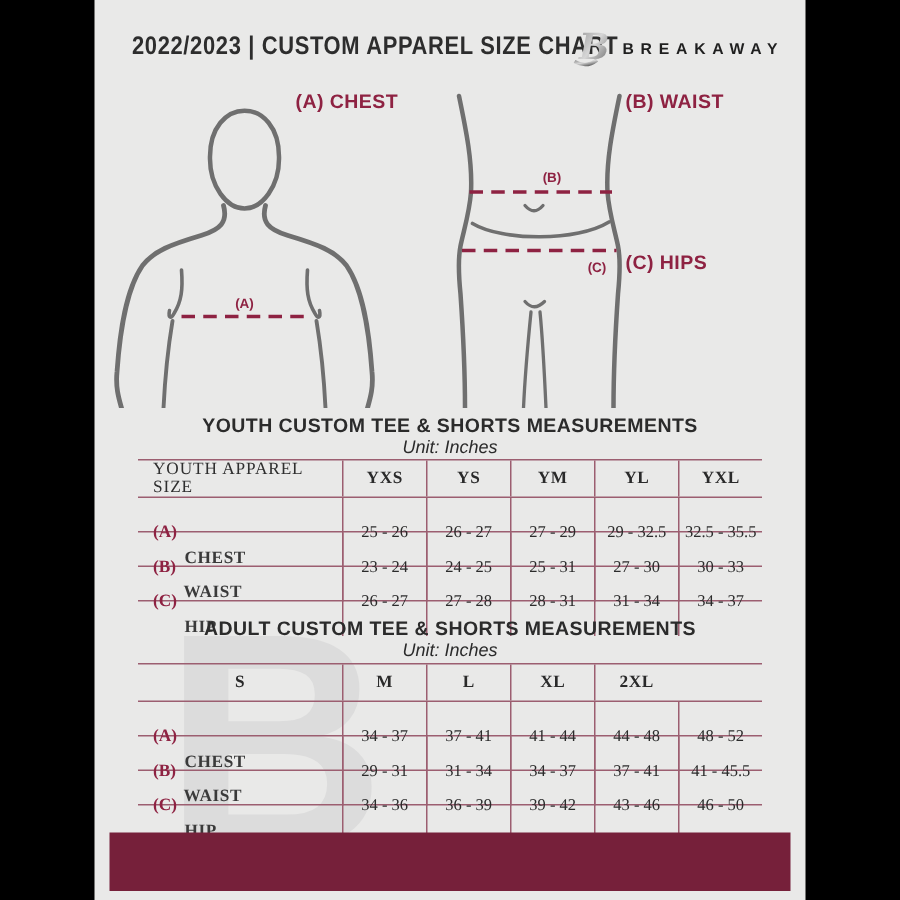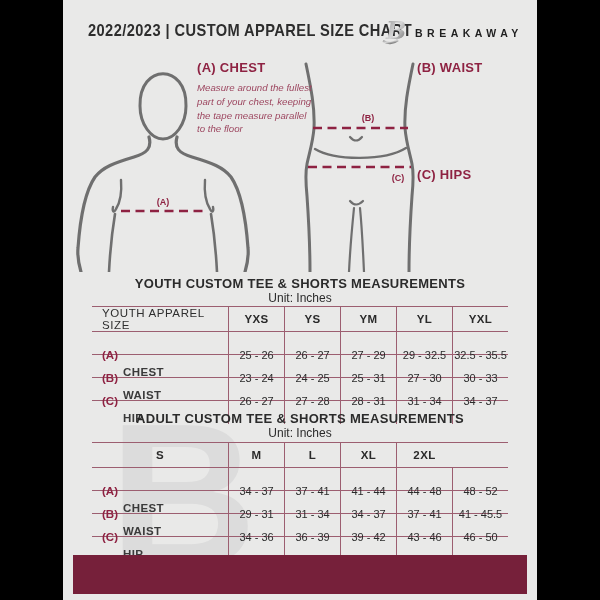--- a/index.html
+++ b/index.html
@@ -26,34 +26,34 @@
   .gh-chest { left:134px; top:60px; }   .gb-chest { left:134px; top:81px; width:118px; }
   .gh-waist { left:354px; top:60px; }   .gb-waist { left:354px; top:81px; width:112px; }
   .gh-hips  { left:354px; top:167px; }  .gb-hips  { left:354px; top:188px; width:126px; }
 
   .figures { position:absolute; left:0; top:50px; z-index:1; }
 
   
   .sec-title { position:absolute; left:0; width:474px; text-align:center; font-size:13px;
                font-weight:bold; letter-spacing:0.3px; color:#2b2b2b; z-index:2; }
   .sec-unit  { position:absolute; left:0; width:474px; text-align:center; font-size:12px;
-               color:#2b2b2b; z-index:2; }
+               font-style:italic; color:#2b2b2b; z-index:2; }
   .t-youth-title { top:276px; }  .t-youth-unit { top:291px; }
   .t-adult-title { top:411px; }  .t-adult-unit { top:426px; }
 
   
   .tbl { position:absolute; left:29px; width:416px; border-top:1.6px solid #9c5e70; z-index:2; }
   .tbl-youth { top:306px; }
   .tbl-adult { top:442px; }
   .trow { display:grid; grid-template-columns:136px 1fr 1fr 1fr 1fr 1fr;
           border-bottom:1.6px solid #9c5e70; }
   .trow.head { height:24px; }
   .trow.data { height:22px; }
   .tc { display:flex; align-items:center; justify-content:center; font-size:11px;
-        color:#2b2b2b; }
+        color:#2b2b2b;font-family:Liberation Serif, serif; }
   .tc + .tc { border-left:1.2px solid #9c5e70; }
   .tc.size { font-weight:bold; font-size:11.5px; letter-spacing:0.4px; color:#2a2a2a; }
   .tc.lab  { justify-content:flex-start; padding-left:10px; }
   .hdr-label { font-size:11.5px; letter-spacing:0.6px; color:#2f2f2f; }
   .row-key  { font-weight:bold; color:#8e2242; font-size:11.5px; margin-right:5px; }
   .row-word { font-weight:bold; color:#3a3a3a; font-size:11.5px; letter-spacing:0.4px;margin-top:34px; }
 
   
   .watermark { position:absolute; left:46px; top:398px; font-size:205px; line-height:0.95;
                font-weight:bold; color:#dcdcdc; z-index:0; }
@@ -110,21 +110,20 @@
         <path d="M245 117 L 348 117"></path>
       </g>
       <g font-family="Liberation Sans, sans-serif" font-size="9" font-weight="bold" fill="#8e2242">
         <text x="100" y="155" text-anchor="middle">(A)</text>
         <text x="305" y="71" text-anchor="middle">(B)</text>
         <text x="335" y="131" text-anchor="middle">(C)</text>
       </g>
     </svg>
 
     <div class="guide-head gh-chest">(A) CHEST</div>
-    <div class="guide-body gb-chest">Measure around the fullest part of your chest, keeping the tape measure parallel to the floor</div>
     <div class="guide-head gh-waist">(B) WAIST</div>
     <div class="guide-head gh-hips">(C) HIPS</div>
 
     <div class="sec-title t-youth-title">YOUTH CUSTOM TEE &amp; SHORTS MEASUREMENTS</div>
     <div class="sec-unit t-youth-unit">Unit: Inches</div>
     <div class="tbl tbl-youth">
       <div class="trow head">
         <div class="tc lab hdr-label">YOUTH APPAREL SIZE</div>
         <div class="tc size">YXS</div>
         <div class="tc size">YS</div>

